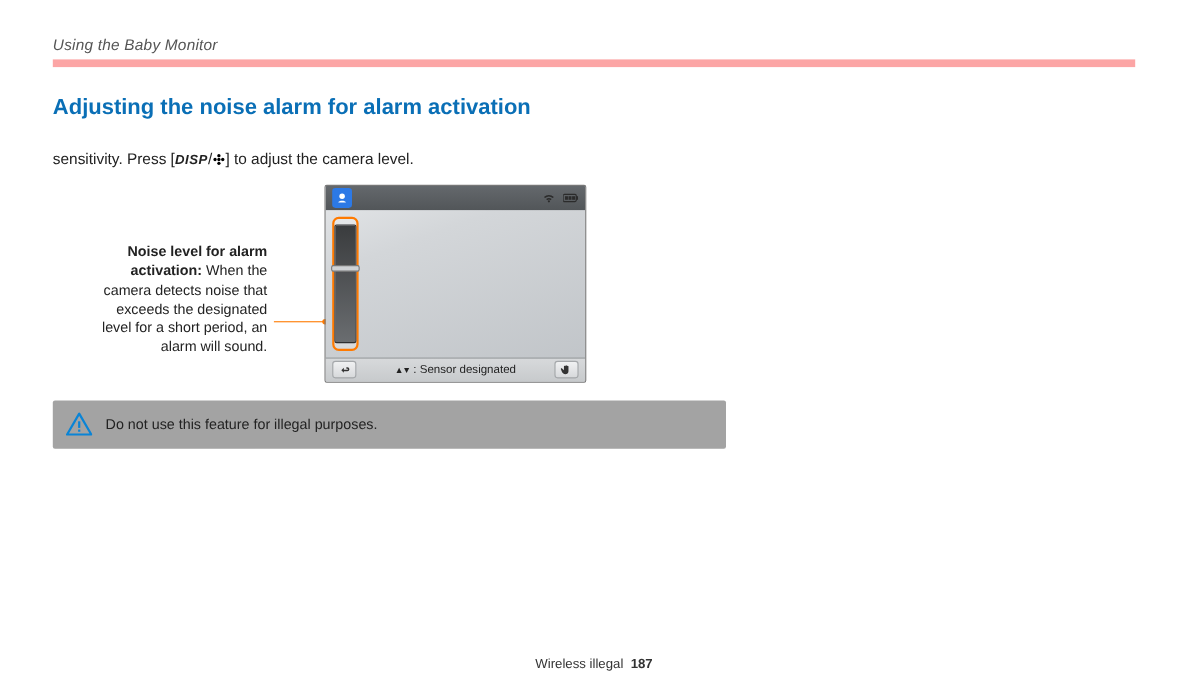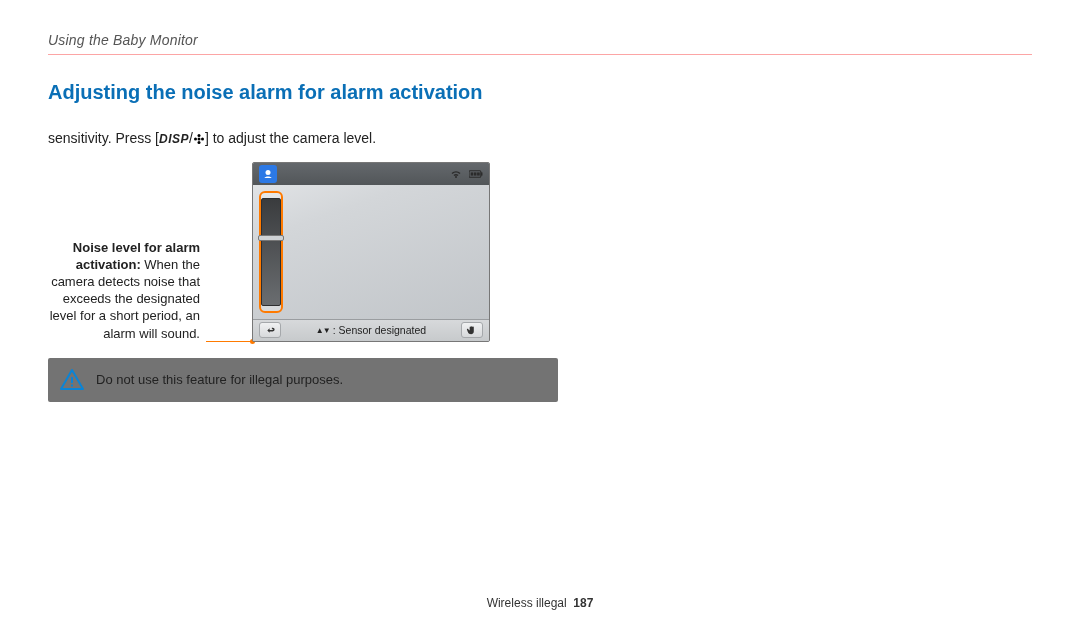--- a/index.html
+++ b/index.html
@@ -1,41 +1,41 @@
 <!DOCTYPE html>
 <html><head>
 <meta charset="utf-8">
 <style>
   * { box-sizing: border-box; margin: 0; padding: 0; }
   html, body { width: 1080px; height: 630px; background: #fff; font-family: "Segoe UI", "Helvetica Neue", Arial, sans-serif; color: #222; }
   .page { position: relative; width: 1080px; height: 630px; padding: 32px 48px 0 48px; }
-  .breadcrumb { font-size: 14px; font-style: italic; color: #555; border-bottom: 1px solid #fca5a5; padding-bottom: 6px; margin-bottom: 26px; letter-spacing: 0.2px; }
+  .breadcrumb { font-size: 14px; font-style: italic; color: #555; border-bottom: 7px solid #fca5a5; padding-bottom: 6px; margin-bottom: 26px; letter-spacing: 0.2px; }
   .heading { color: #0a6fb6; font-size: 20px; font-weight: 600; margin-bottom: 6px; }
   .body-text { font-size: 14px; line-height: 1.35; max-width: 510px; }
   .press-line .disp { font-family: Arial, sans-serif; font-weight: 700; font-style: italic; font-size: 12px; letter-spacing: 0.5px; }
-  .figure-row { display: flex; align-items: flex-end; margin-top: 14px; gap: 0; }
+  .figure-row { display: flex; align-items: center; margin-top: 14px; gap: 0; margin-left: 43px; }
   .callout-col { width: 158px; text-align: right; font-size: 13px; line-height: 1.32; padding-top: 28px; padding-right: 6px; }
   .callout-title { font-weight: 700; }
   .leader { width: 46px; height: 1px; background: #ff7a00; margin-top: 69px; flex: none; position: relative; }
   .leader::after { content: ""; position: absolute; right: -3px; top: -2px; width: 5px; height: 5px; background: #ff7a00; border-radius: 50%; }
   .device-screen { width: 238px; height: 180px; border: 1px solid #777; background: linear-gradient(160deg, #e6e8ea 0%, #d3d6d9 30%, #bfc3c7 100%); position: relative; flex: none; border-radius: 2px; overflow: hidden; }
   .topbar { position: absolute; top: 0; left: 0; right: 0; height: 22px; background: linear-gradient(#64686c, #525659); display: flex; align-items: center; justify-content: space-between; padding: 0 6px; }
   .topbar .mode-icon { width: 18px; height: 18px; background: #2c79e6; border-radius: 3px; display: flex; align-items: center; justify-content: center; }
   .topbar .mode-icon svg { width: 12px; height: 12px; fill: #fff; }
   .status-icons { display: flex; gap: 6px; align-items: center; }
   .status-icons svg { width: 14px; height: 12px; fill: #2b2b2b; }
   .slider-box { position: absolute; left: 6px; top: 28px; bottom: 28px; width: 24px; border: 2px solid #ff7a00; border-radius: 6px; background: rgba(255,255,255,0.25); display: flex; align-items: stretch; justify-content: center; padding: 5px 0; }
   .slider-track { width: 5px; background: linear-gradient(#3a3c3e, #6a6d70); border: 1px solid #2e2f31; border-radius: 2px; position: relative; margin: 0 auto; flex: 1; }
   .slider-thumb { position: absolute; left: -4px; right: -4px; top: 36px; height: 6px; background: #cfd2d5; border: 1px solid #777; border-radius: 2px; }
   .bottombar { position: absolute; left: 0; right: 0; bottom: 0; height: 22px; background: linear-gradient(#d7d9db, #c7caccff); border-top: 1px solid #9a9da0; display: flex; align-items: center; justify-content: space-between; padding: 0 6px; font-size: 11px; color: #222; }
   .bb-btn { width: 22px; height: 16px; background: linear-gradient(#f0f1f2,#d7d9db); border: 1px solid #a5a8ab; border-radius: 3px; display:flex; align-items:center; justify-content:center; }
   .bb-btn svg { width: 11px; height: 11px; fill:#333; }
   .bb-center { display:flex; align-items:center; gap:3px; font-size: 10.5px; }
   .arr-ud { font-size: 8px; letter-spacing: -1px; }
-  .warning-box { margin-top: 16px; width: 510px; background: #737373; border-radius: 2px; padding: 10px 12px; display:flex; align-items:center; gap:12px; }
+  .warning-box { margin-top: 16px; width: 612px; background: #a3a3a3; border-radius: 2px; padding: 10px 12px; display:flex; align-items:center; gap:12px; }
   .warning-box svg { width: 24px; height: 24px; flex: none; }
   .warning-text { font-size: 13px; }
   .footer { position: absolute; left: 0; right: 0; bottom: 20px; text-align: center; font-size: 12px; color: #333; }
   .footer .pg { font-weight: 700; }
 </style>
 </head>
 <body>
 
 <div class="page">
 

